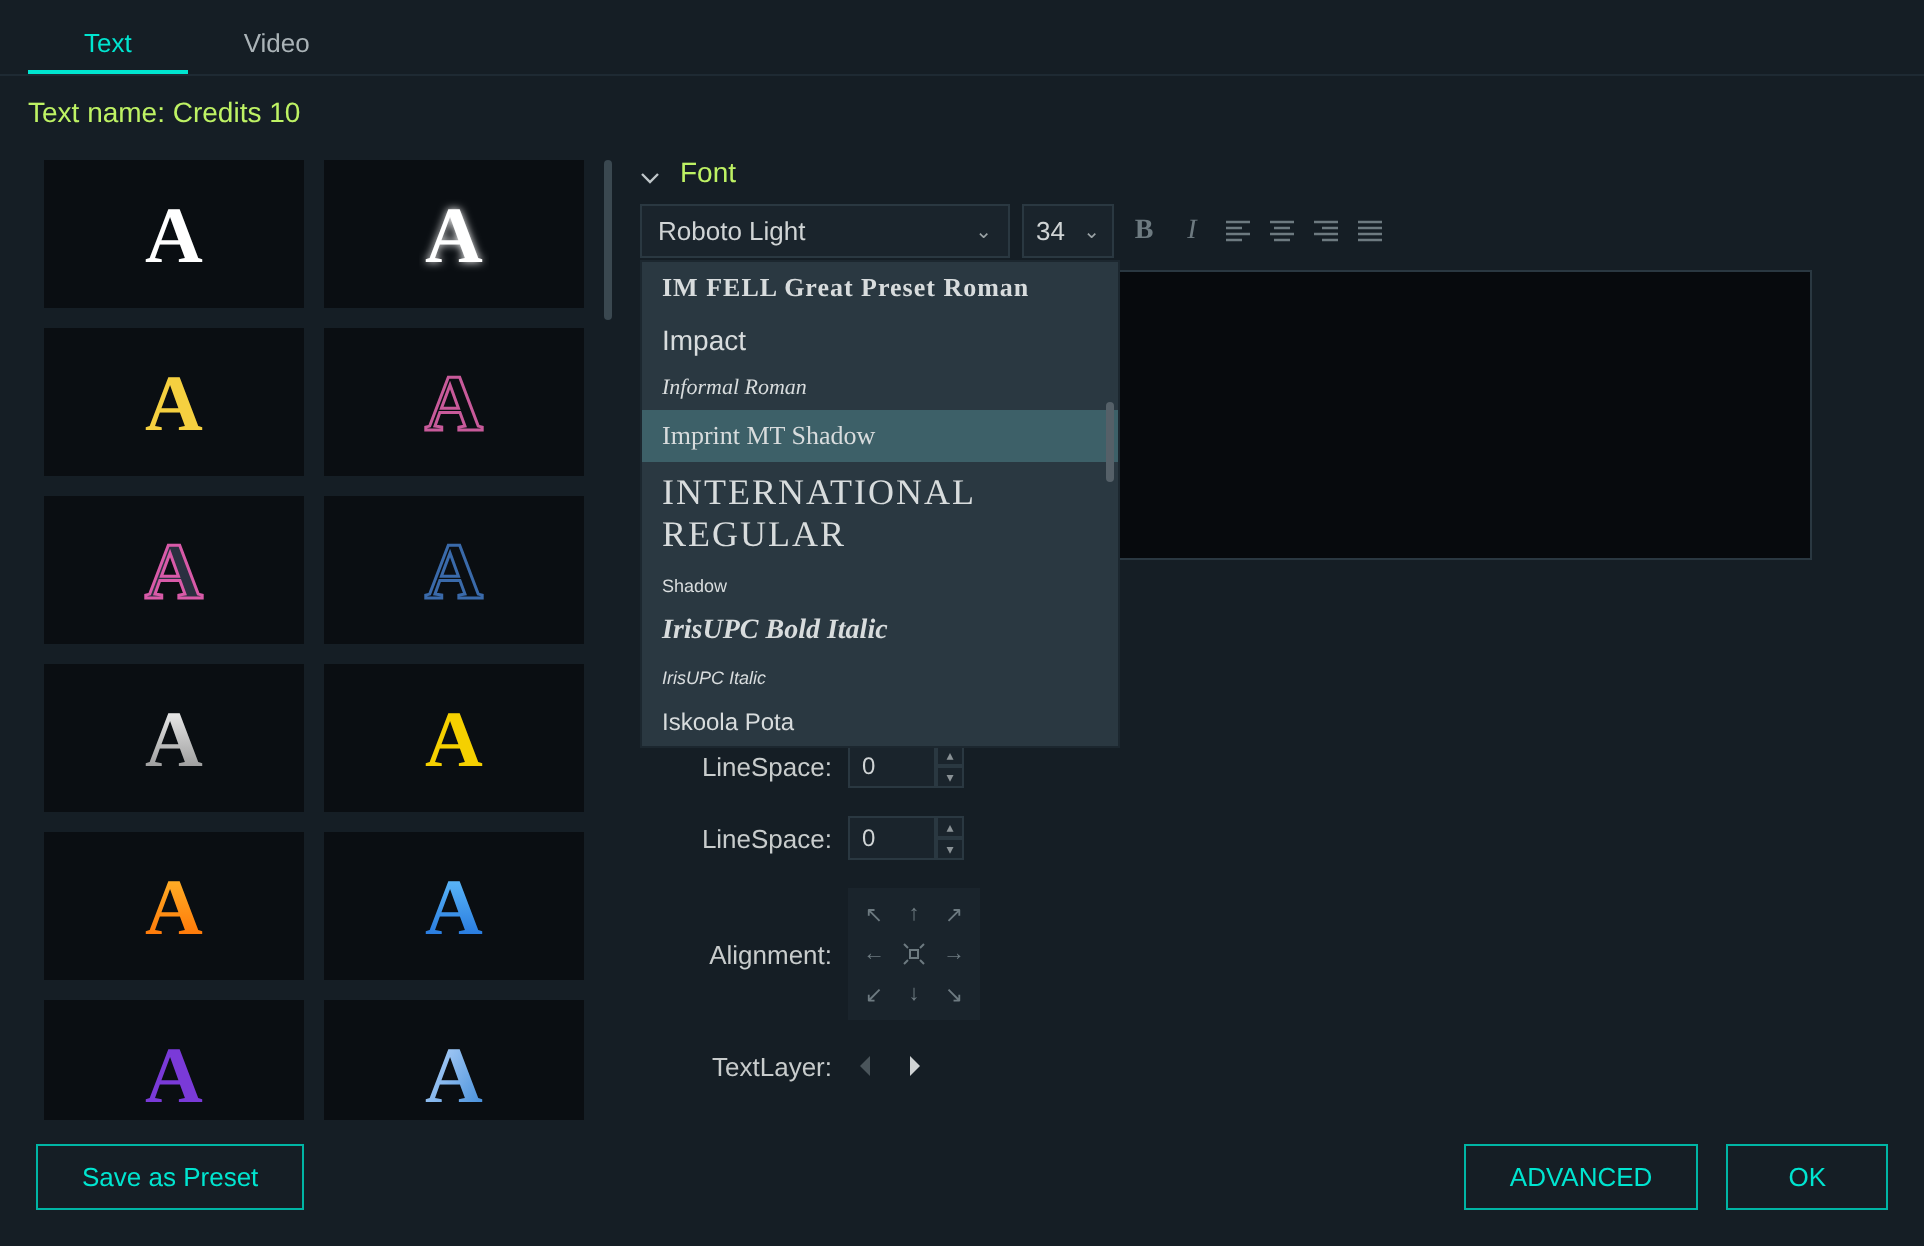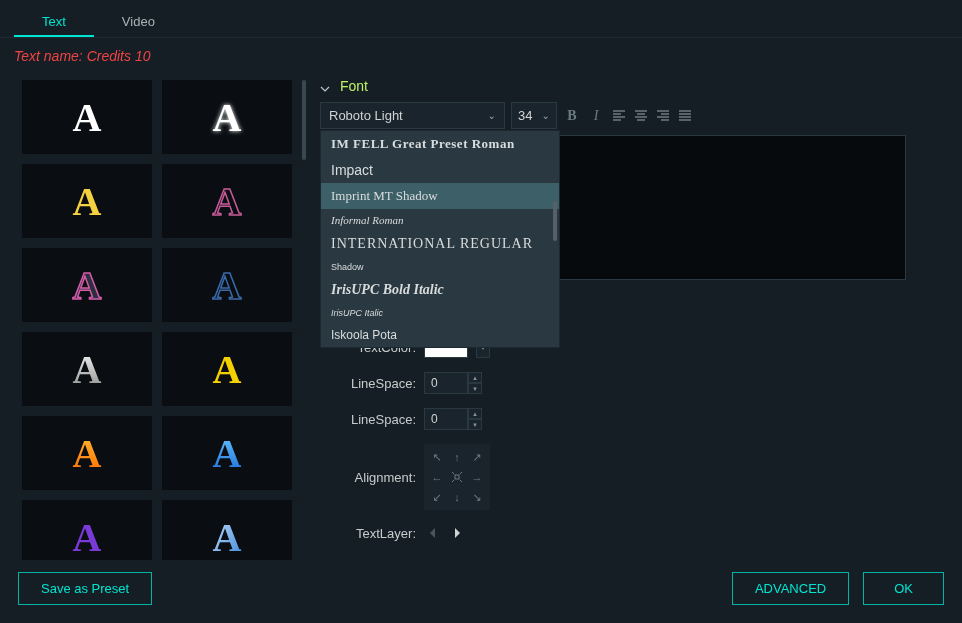--- a/index.html
+++ b/index.html
@@ -26,21 +26,21 @@
   display: flex; justify-content: space-between; align-items: center;
   padding: 10px 24px 6px 14px;
 }
 .sub-tabs { display: flex; gap: 0; }
 .sub-tab {
   padding: 6px 22px;
   cursor: pointer;
   border-bottom: 2px solid transparent;
 }
 .sub-tab.active { color: #00e5d0; border-bottom: 2px solid #00e5d0; }
-.text-name { color: #ef4444; font-size: 14px; font-style: italic; }
+.text-name { color: #bef264; font-size: 14px; }
 .main { display: flex; height: 490px; }
 .style-panel {
   width: 306px; padding: 10px 0 0 22px;
   overflow-y: auto;
   position: relative;
 }
 .style-grid {
   display: grid;
   grid-template-columns: 130px 130px;
   gap: 10px 10px;
@@ -102,21 +102,21 @@
 }
 .font-option {
   padding: 5px 10px; color: #d8dcdd; cursor: pointer;
   font-size: 13px;
 }
 .font-option.selected { background: #3d6068; }
 .font-option.primer { font-family: 'Garamond', serif; font-size: 13px; font-weight: bold; letter-spacing: 0.5px;}
 .font-option.impact { font-family: Impact, sans-serif; font-size: 14px; }
 .font-option.imprint { font-family: 'Palatino', serif; font-size: 13px; }
 .font-option.informal { font-family: cursive; font-style: italic; font-size: 11px; }
-.font-option.intl { font-family: 'Trajan Pro', serif; letter-spacing: 1px; font-size: 14px; text-transform: uppercase; }
+.font-option.intl { font-family: 'Trajan Pro', serif; letter-spacing: 1px; font-size: 18px; text-transform: uppercase; }
 .font-option.iris { font-size: 9px; }
 .font-option.irisbold { font-size: 9px; font-weight: bold;}
 .font-option.irisbi { font-style: italic; font-weight: bold; font-size: 14px; font-family: serif;}
 .font-option.irisit { font-size: 9px; font-style: italic;}
 .font-option.iskoola { font-size: 12px; }
 .dropdown-scrollbar {
   position: absolute; right: 2px; top: 70px; width: 4px; height: 40px;
   background: #556068; border-radius: 2px;
 }
 .settings { margin-top: 56px; margin-left: 16px; }
@@ -311,22 +311,22 @@
       <div class="align-btn"><svg viewBox="0 0 16 16">
             <path d="M2 3h12M2 6h12M2 9h12M2 12h12" stroke="#6d7a80" stroke-width="1.3"></path>
           </svg></div>
     </div>
 
     <div class="text-area"></div>
 
     <div class="font-dropdown">
       <div class="font-option primer">IM FELL Great Preset Roman</div>
       <div class="font-option impact">Impact</div>
+      <div class="font-option informal">Informal Roman</div>
       <div class="font-option imprint selected">Imprint MT Shadow</div>
-      <div class="font-option informal">Informal Roman</div>
       <div class="font-option intl">INTERNATIONAL REGULAR</div>
       <div class="font-option iris">Shadow</div>
       <div class="font-option irisbi">IrisUPC Bold Italic</div>
       <div class="font-option irisit">IrisUPC Italic</div>
       <div class="font-option iskoola">Iskoola Pota</div>
       <div class="dropdown-scrollbar"></div>
     </div>
 
     <div class="settings">
       <div class="setting-row">

